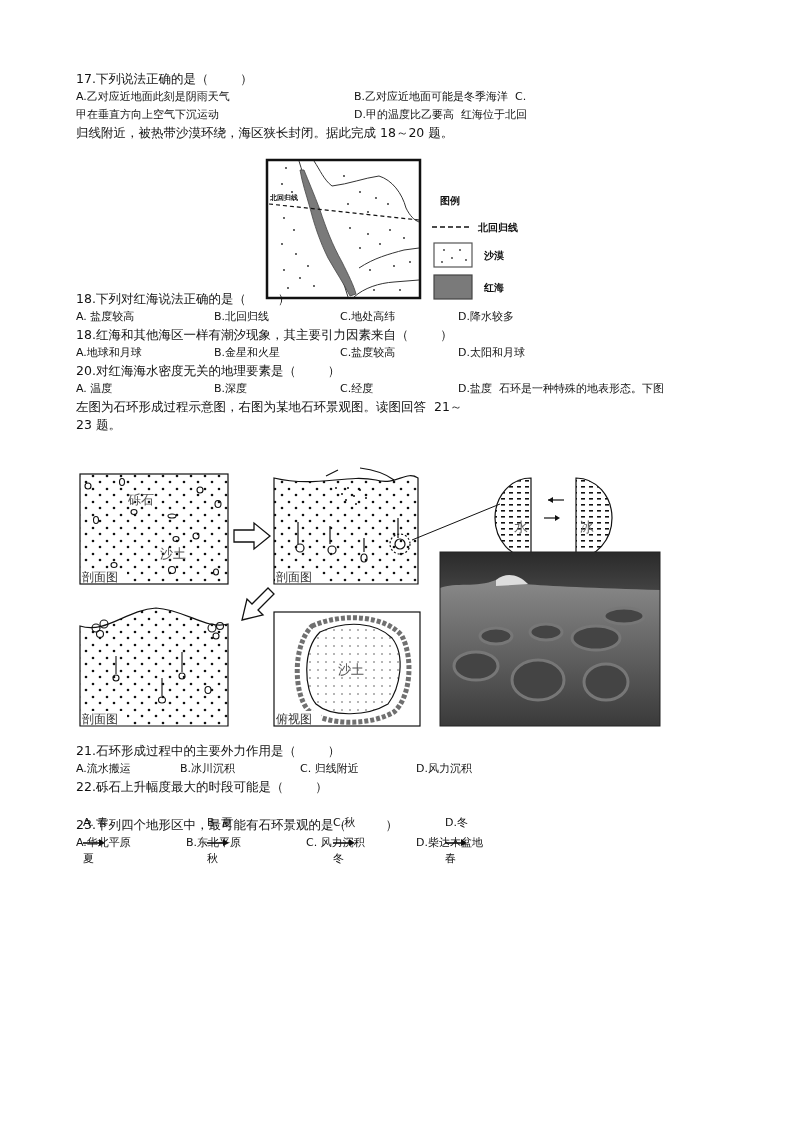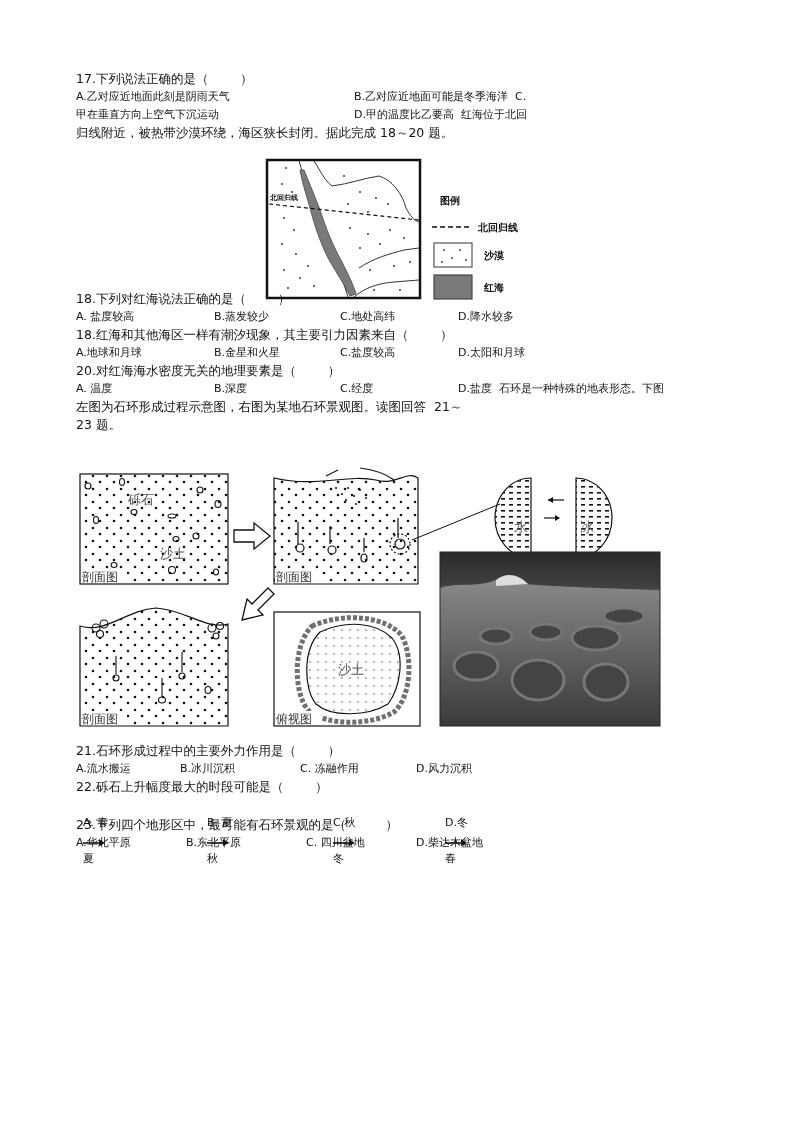--- a/index.html
+++ b/index.html
@@ -78,21 +78,21 @@
         <circle cx="178" cy="104" r="0.9"></circle>
       </g>
     <text x="220" y="101" font-size="10" font-weight="bold" fill="#111">沙漠</text>
     <rect x="170" y="117" width="38" height="24" fill="#7a7a7a" stroke="#444" stroke-width="1.2"></rect>
     <text x="220" y="133" font-size="10" font-weight="bold" fill="#111">红海</text>
   </svg>
 </div>
 
 <div class="line" style="top:290px">18.下列对红海说法正确的是（        ）</div>
 <div class="opt" style="top:308px;left:76px">A. 盐度较高</div>
-<div class="opt" style="top:308px;left:214px">B.蒸发较少</div>
+<div class="opt" style="top:308px;left:214px">B.北回归线</div>
 <div class="opt" style="top:308px;left:340px">C.地处高纬</div>
 <div class="opt" style="top:308px;left:458px">D.降水较多</div>
 
 <div class="line" style="top:326px">18.红海和其他海区一样有潮汐现象，其主要引力因素来自（        ）</div>
 <div class="opt" style="top:344px;left:76px">A.地球和月球</div>
 <div class="opt" style="top:344px;left:214px">B.金星和火星</div>
 <div class="opt" style="top:344px;left:340px">C.盐度较高</div>
 <div class="opt" style="top:344px;left:458px">D.太阳和月球</div>
 
 <div class="line" style="top:362px">20.对红海海水密度无关的地理要素是（        ）</div>
@@ -229,21 +229,21 @@
         <ellipse cx="420" cy="176" rx="16" ry="8"></ellipse>
       </g>
       <rect x="364" y="92" width="220" height="174" fill="none" stroke="#222" stroke-width="1"></rect>
     </g>
   </svg>
 </div>
 
 <div class="line" style="top:742px">21.石环形成过程中的主要外力作用是（        ）</div>
 <div class="opt" style="top:760px;left:76px">A.流水搬运</div>
 <div class="opt" style="top:760px;left:180px">B.冰川沉积</div>
-<div class="opt" style="top:760px;left:300px">C. 冻融作用</div>
+<div class="opt" style="top:760px;left:300px">C. 归线附近</div>
 <div class="opt" style="top:760px;left:416px">D.风力沉积</div>
 
 <div class="line" style="top:778px">22.砾石上升幅度最大的时段可能是（        ）</div>
 <div class="opt" style="top:796px;left:76px">
   <span>A. 春</span>
   <svg class="arrowtxt" viewBox="0 0 22 10">
       <line x1="0" y1="7" x2="16" y2="7" stroke="#111" stroke-width="1.6"></line>
       <path d="M16 3 L22 7 L16 10 Z" fill="#111"></path>
     </svg>
   <span>夏</span>
@@ -269,14 +269,14 @@
   <svg class="arrowtxt" viewBox="0 0 22 10">
       <line x1="0" y1="7" x2="16" y2="7" stroke="#111" stroke-width="1.6"></line>
       <path d="M16 3 L22 7 L16 10 Z" fill="#111"></path>
     </svg>
   <span>春</span>
 </div>
 
 <div class="line" style="top:816px">23.下列四个地形区中，最可能有石环景观的是（          ）</div>
 <div class="opt" style="top:834px;left:76px">A.华北平原</div>
 <div class="opt" style="top:834px;left:186px">B.东北平原</div>
-<div class="opt" style="top:834px;left:306px">C. 四川盆地</div>
+<div class="opt" style="top:834px;left:306px">C. 风力沉积</div>
 <div class="opt" style="top:834px;left:416px">D.柴达木盆地</div>
 
 </body></html>

